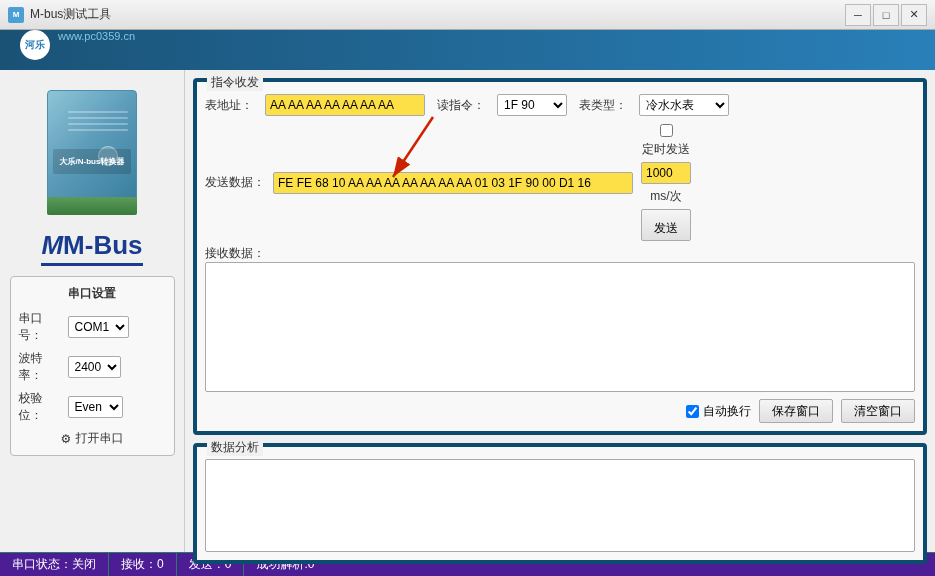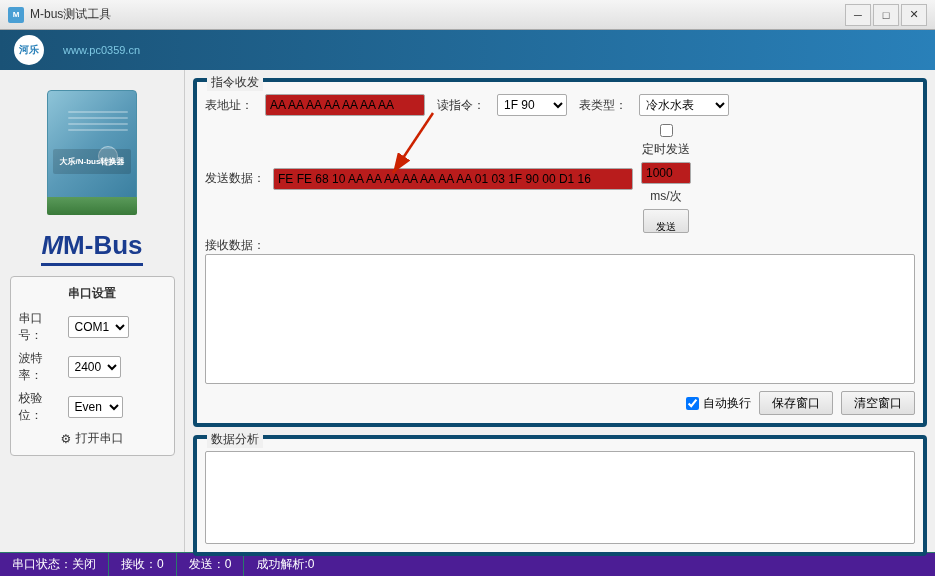--- a/index.html
+++ b/index.html
@@ -49,23 +49,23 @@
       cursor: pointer;
       display: flex; align-items: center; justify-content: center;
       font-size: 11px;
       color: #333;
     }
 
     .logo-bar {
       background: linear-gradient(to right, #1a5276, #2980b9);
       height: 40px;
       display: flex;
-      align-items: center;
-      padding: 0 14px;
-      gap: 19px;
+      align-items: flex-start;
+      padding: 0 20px;
+      gap: 8px;
     }
     .logo-bar-text {
       color: #7ec8e3;
       font-size: 11px;
     }
 
     .main-content {
       display: flex;
       height: calc(576px - 30px - 40px - 24px);
       background: #f0f0f0;
@@ -173,35 +173,35 @@
     }
     .field-label {
       color: #333;
       white-space: nowrap;
     }
     input[type="text"] {
       border: 1px solid #aaa;
       height: 22px;
       padding: 0 4px;
       font-size: 12px;
-      background: #b91c1c;
+      background: #fde047;
       border-radius: 2px;
     }
     .addr-input { width: 160px; }
     .send-data-input { width: 360px; }
     .ms-input { width: 50px; }
 
     .send-btn {
       background: linear-gradient(to bottom, #f5f5f5, #e0e0e0);
       border: 1px solid #aaa;
       padding: 10px 12px;
-      height: 24px;
+      height: 32px;
       cursor: pointer;
       border-radius: 2px;
-      font-size: 10px;
+      font-size: 12px;
     }
 
     .receive-area {
       margin-top: 4px;
     }
     .receive-label {
       color: #333;
       margin-bottom: 2px;
     }
     textarea {

